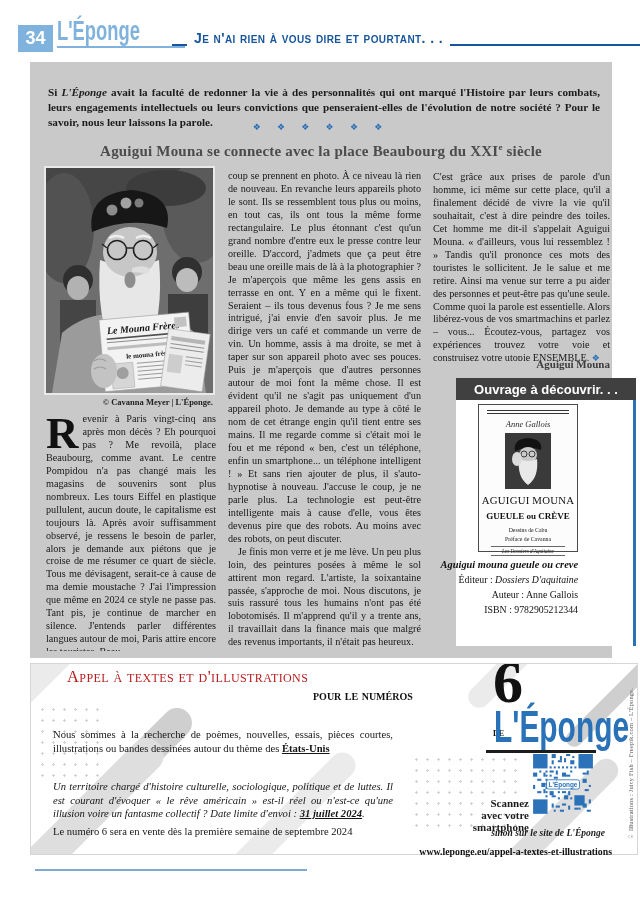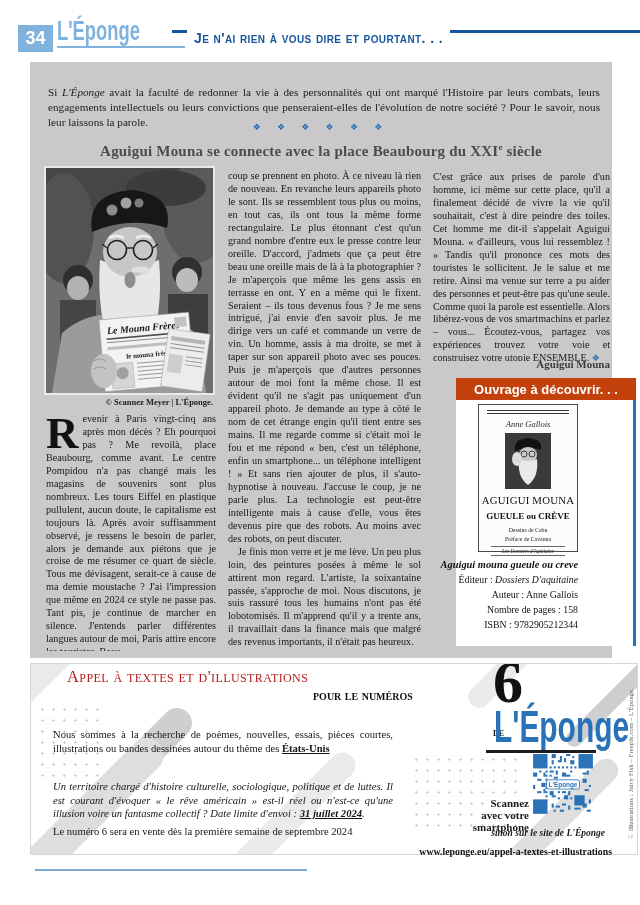--- a/index.html
+++ b/index.html
@@ -7,30 +7,30 @@
         font-family:"Liberation Serif",serif;color:#161616;}
 
   
   .pagenum{position:absolute;left:18px;top:25px;width:35px;height:27px;background:#7fb2dc;
            color:#fff;font-family:"Liberation Sans",sans-serif;font-weight:bold;font-size:18px;
            display:flex;align-items:center;justify-content:center;}
   .maglogo{position:absolute;left:57px;top:16px;font-family:"Liberation Sans",sans-serif;
            font-weight:bold;color:#7fb2dc;font-size:27px;transform:scaleX(.68);
            transform-origin:left top;white-space:nowrap;}
   .maglogo-line{position:absolute;left:57px;top:46px;width:128px;height:2px;background:#7fb2dc;}
-  .header-row{position:absolute;left:172px;right:0;top:30px;display:flex;align-items:flex-start;gap:7px;}
+  .header-row{position:absolute;left:172px;right:0;top:30px;display:flex;align-items:flex-end;gap:7px;}
   .hdash{width:15px;height:2.5px;background:#17559c;}
   .htitle{font-family:"Liberation Sans",sans-serif;font-weight:bold;font-variant:small-caps;
           font-size:14px;letter-spacing:.4px;color:#17559c;white-space:nowrap;}
   .hrule{flex:1;height:2.5px;background:#17559c;}
 
   
   .gray-panel{position:absolute;left:30px;top:62px;width:582px;height:596px;background:#c9c9c9;}
   .intro{position:absolute;left:48px;top:74px;width:552px;font-size:11.2px;line-height:1.33;
-         text-align:justify;color:#1c1c1c;font-weight:400;}
+         text-align:justify;color:#1c1c1c;font-weight:700;}
   .intro .mag{font-style:italic;}
   .diamonds{position:absolute;left:30px;top:122px;width:582px;text-align:center;
             color:#2a6fb7;font-size:9px;letter-spacing:7px;}
   .headline{position:absolute;left:30px;top:142px;width:582px;margin:0;text-align:center;
             font-size:15px;font-weight:bold;color:#4c4c4c;letter-spacing:.2px;}
   .headline sup{font-size:9px;vertical-align:super;}
 
   
   .photo{position:absolute;left:46px;top:168px;width:167px;height:225px;background:#777;
          outline:2px solid #e9e9e9;}
@@ -45,21 +45,21 @@
   .col p + p{text-indent:10px;}
   .col1{left:46px;top:413px;width:170px;height:238px;}
   .col2{left:228px;top:170px;width:193px;height:482px;}
   .col3{left:433px;top:171px;width:177px;height:190px;}
   .dc{float:left;font-size:45px;line-height:34px;font-weight:bold;margin:3px 4px 0 0;color:#111;}
   .endmark{color:#2a6fb7;font-size:9px;}
   .signature{position:absolute;left:433px;top:358px;width:177px;text-align:right;
              font-weight:bold;font-size:11px;color:#3c3c3c;}
 
   
-  .sb-band{position:absolute;left:456px;top:378px;width:180px;height:22px;background:#c2410c;
+  .sb-band{position:absolute;left:456px;top:378px;width:180px;height:22px;background:#404040;
            color:#fff;font-family:"Liberation Sans",sans-serif;font-weight:bold;font-size:13px;
            display:flex;align-items:center;justify-content:center;}
   .sb-box{position:absolute;left:456px;top:400px;width:177px;height:246px;background:#fff;
           border-right:3px solid #2a72b8;}
   .cover{position:absolute;left:478px;top:404px;width:100px;height:148px;background:#fcfcfc;
          border:1px solid #4a4a4a;box-sizing:border-box;}
   .cover-rule{margin:5px 8px 0;border-top:1px solid #333;}
   .cover-rule2{margin:2px 8px 0;border-top:1px solid #333;}
   .cover-author{margin-top:5px;text-align:center;font-style:italic;font-size:8.5px;color:#2c2c2c;}
   .cover-photo{width:46px;height:56px;margin:4px auto 0;background:#2f2f2f;}
@@ -199,21 +199,21 @@
         <rect x="139" y="188" width="17" height="1" fill="#9a9a9a"></rect>
         <rect x="139" y="192" width="17" height="1" fill="#9a9a9a"></rect>
         <rect x="139" y="196" width="17" height="1" fill="#9a9a9a"></rect>
       </g>
 
       <ellipse cx="58" cy="203" rx="13" ry="17" fill="#c3c3c3"></ellipse>
       <path d="M48,193 q6,-4 12,0 M48,201 q6,-4 12,0" stroke="#9c9c9c" stroke-width="1.2" fill="none"></path>
     </svg>
 
   </figure>
-  <div class="caption">© Scannez Meyer | L'Éponge.</div>
+  <div class="caption">© Cavanna Meyer | L'Éponge.</div>
 
   <div class="col col1">
     <p><span class="dc">R</span><span>evenir à Paris vingt-cinq ans après mon décès ? Eh pourquoi pas ? Me revoilà, place Beaubourg, comme avant. Le centre Pompidou n'a pas changé mais les magasins de souvenirs sont plus nombreux. Les tours Eiffel en plastique pullulent, aucun doute, le capitalisme est toujours là. Après avoir suffisamment observé, je ressens le besoin de parler, alors je demande aux piétons que je croise de me résumer ce quart de siècle. Tous me dévisagent, serait-ce à cause de ma demie moustache ? J'ai l'impression que même en 2024 ce style ne passe pas. Tant pis, je continue de marcher en silence. J'entends parler différentes langues autour de moi, Paris attire encore les touristes. Beau-</span></p>
   </div>
   <div class="col col2">
     <p>coup se prennent en photo. À ce niveau là rien de nouveau. En revanche leurs appareils photo le sont. Ils se ressemblent tous plus ou moins, en tout cas, ils ont tous la même forme rectangulaire. Le plus étonnant c'est qu'un grand nombre d'entre eux le presse contre leur oreille. D'accord, j'admets que ça peut être beau une oreille mais de là à la photographier ? Je m'aperçois que même les gens assis en terrasse en ont. Y en a même qui le fixent. Seraient – ils tous devenus fous ? Je me sens intrigué, j'ai envie d'en savoir plus. Je me dirige vers un café et commande un verre de vin. Un homme, assis à ma droite, se met à taper sur son appareil photo avec ses pouces. Puis je m'aperçois que d'autres personnes autour de moi font la même chose. Il est évident qu'il ne s'agit pas uniquement d'un appareil photo. Je demande au type à côté le nom de cet étrange engin qu'il tient entre ses mains. Il me regarde comme si c'était moi le fou et me répond « ben, c'est un téléphone, enfin un smartphone... un téléphone intelligent ! » Et sans rien ajouter de plus, il s'auto-hypnotise à nouveau. J'accuse le coup, je ne parle plus. La technologie est peut-être intelligente mais à cause d'elle, vous êtes devenus pire que des robots. Au moins avec des robots, on peut discuter.</p>
     <p>Je finis mon verre et je me lève. Un peu plus loin, des peintures posées à même le sol attirent mon regard. L'artiste, la soixantaine passée, s'approche de moi. Nous discutons, je suis rassuré tous les humains n'ont pas été lobotomisés. Il m'apprend qu'il y a trente ans, il travaillait dans la finance mais que malgré des revenus importants, il n'était pas heureux.</p>
   </div>
   <div class="col col3">
     <p><span>C'est grâce aux prises de parole d'un homme, ici même sur cette place, qu'il a finalement décidé de vivre la vie qu'il souhaitait, c'est à dire peindre des toiles. Cet homme me dit-il s'appelait Aguigui Mouna. « d'ailleurs, vous lui ressemblez ! » Tandis qu'il prononce ces mots des touristes le sollicitent. Je le salue et me retire. Ainsi ma venue sur terre a pu aider des personnes et peut-être pas qu'une seule. Comme quoi la parole est essentielle. Alors libérez-vous de vos smartmachins et parlez – vous... Écoutez-vous, partagez vos expériences trouvez votre voie et construisez votre utopie ENSEMBLE. </span><span class="endmark">❖</span></p>
@@ -242,21 +242,20 @@
     <div class="cover-credits">
       <div>Dessins de Cabu</div>
       <div>Préface de Cavanna</div>
     </div>
     <div class="cover-pub">Les Dossiers d'Aquitaine</div>
   </div>
   <div class="details">
     <div class="ref">Aguigui mouna gueule ou creve</div>
     <div><span>Éditeur : </span><span class="it">Dossiers D'aquitaine</span></div>
     <div><span>Auteur : </span><span>Anne Gallois</span></div>
-    <div><span>Nombre de pages : </span><span>158</span></div>
     <div><span>ISBN : </span><span>9782905212344</span></div>
   </div>
 
   <section class="appel">
     <div class="stripe lt" style="left:-40px;top:-30px;width:150px;height:28px;"></div>
     <div class="stripe dk" style="left:20px;top:90px;width:160px;height:30px;"></div>
     <div class="stripe" style="left:-60px;top:140px;width:220px;height:34px;"></div>
     <div class="stripe lt" style="left:150px;top:150px;width:200px;height:26px;"></div>
     <div class="stripe lt" style="left:420px;top:-20px;width:140px;height:22px;"></div>
     <div class="stripe dk" style="left:520px;top:30px;width:120px;height:16px;"></div>

